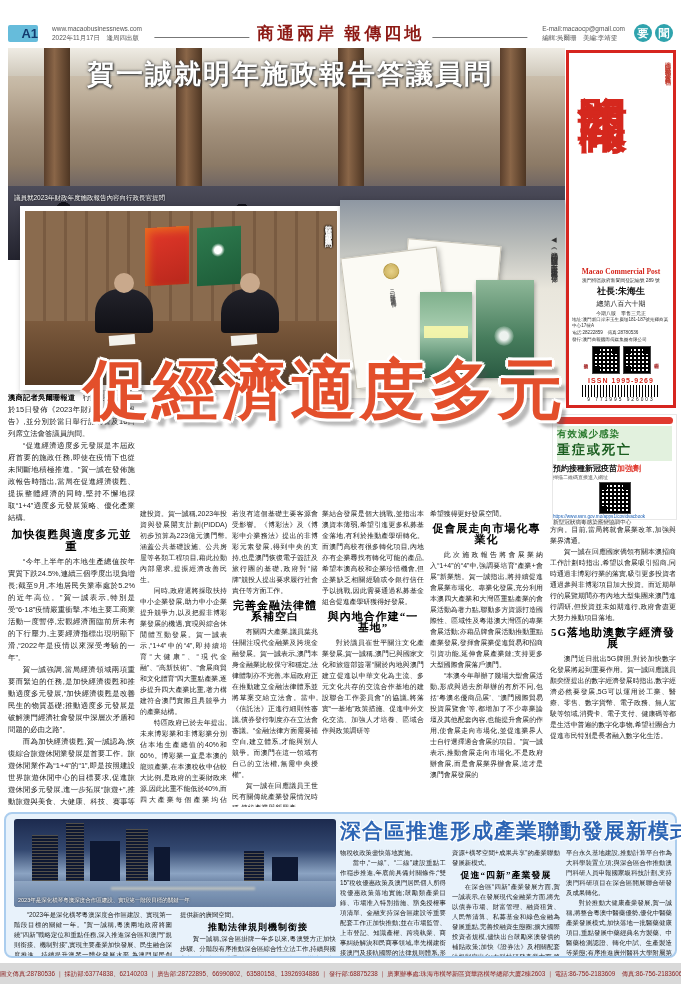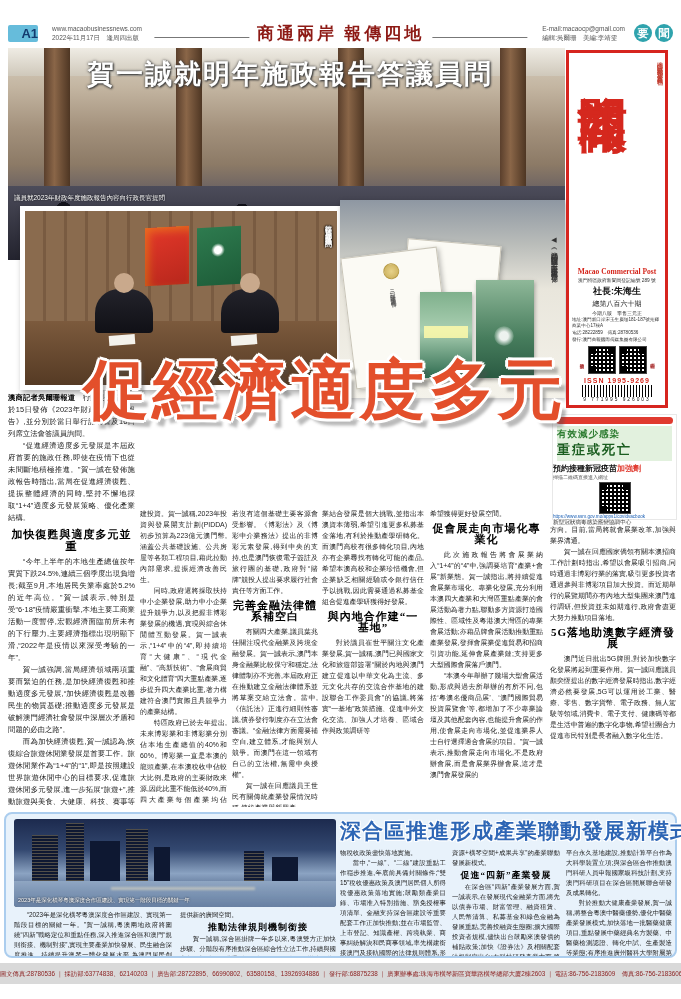--- a/index.html
+++ b/index.html
@@ -74,21 +74,21 @@
      letter-spacing:1px;height:86px}
   .gbook{position:absolute;box-shadow:1px 2px 4px rgba(0,0,0,.3)}
   .g1{left:80px;top:92px;width:52px;height:86px;background:linear-gradient(180deg,#7fb08c 0%,#aacfb2 45%,#2e6b4f 100%)}
   .g1::after{content:"";position:absolute;left:4px;top:34px;right:4px;height:12px;background:rgba(255,250,170,.85)}
   .g2{left:136px;top:80px;width:58px;height:98px;background:linear-gradient(180deg,#8fb899 0%,#467c5c 60%,#2a5a42 100%)}
   .g2::after{content:"";position:absolute;left:18px;top:46px;width:20px;height:20px;border-radius:50%;
      background:radial-gradient(circle,rgba(255,255,255,.9) 30%,rgba(255,255,255,.2) 65%,transparent 72%)}
   .report-caption{position:absolute;right:6px;top:36px;font-size:7px;color:#333;letter-spacing:1px;height:150px}
 
   
-  .masthead{left:566px;top:50px;width:102px;height:358px;background:#fff;border:3px solid #d6251f;
+  .masthead{left:566px;top:50px;width:110px;height:358px;background:#fff;border:3px solid #d6251f;
      box-sizing:border-box;z-index:3}
   .mast-top{position:relative;height:212px}
   .mast-title{position:absolute;left:8px;top:4px;font-family:"Liberation Serif","DejaVu Serif",serif;
      font-weight:bold;font-size:50px;line-height:1.04;color:#d5281e;letter-spacing:2px}
   .side-note{position:absolute;right:1px;top:4px;font-size:6px;color:#c0392b;letter-spacing:1px;line-height:8px}
   .mast-body{position:absolute;left:3px;right:3px;top:214px;text-align:center}
   .mast-en{font-size:7.5px;font-weight:bold;color:#d5281e;font-family:"Liberation Serif",serif;white-space:nowrap}
   .mast-reg{font-size:4.8px;color:#333;margin-top:1px;white-space:nowrap}
   .mast-pub{font-size:9px;font-weight:bold;color:#111;margin-top:2px}
   .mast-issue{font-size:7px;color:#222;margin-top:1px}

